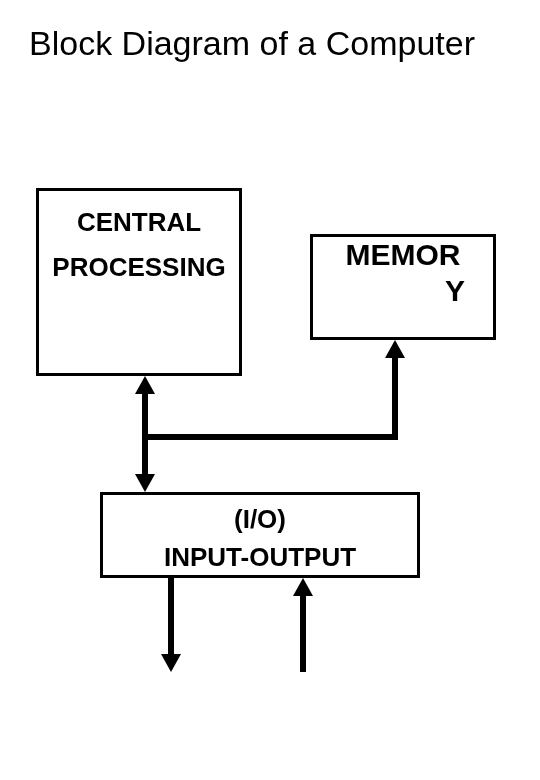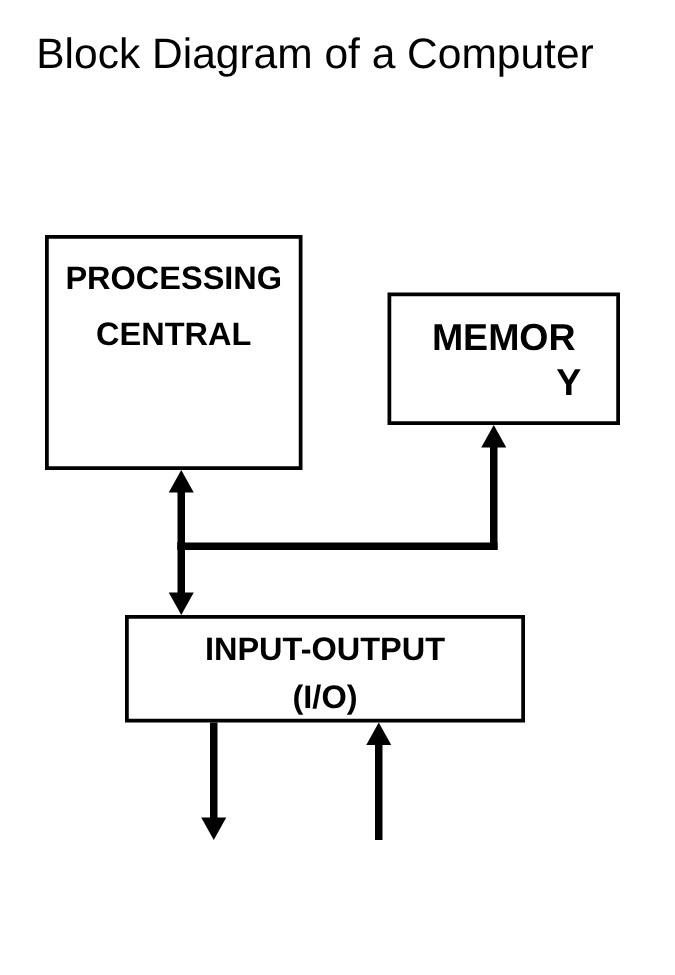--- a/index.html
+++ b/index.html
@@ -39,21 +39,20 @@
       padding-top: 6px;
     }
     .cpu-box div { margin: 6px 0; }
     .memory-box {
       left: 310px;
       top: 234px;
       width: 186px;
       height: 106px;
       font-size: 30px;
       line-height: 1.2;
-      padding-top: 16px;
     }
     .io-box {
       left: 100px;
       top: 492px;
       width: 320px;
       height: 86px;
       font-size: 26px;
       line-height: 1.4;
       padding-top: 4px;
     }
@@ -83,32 +82,32 @@
       border-right: 10px solid transparent;
       border-top: 18px solid #000;
     }
   </style>
 </head>
 <body>
 
 <div class="title">Block Diagram of a Computer</div>
 
 <div class="box cpu-box">
+  <div>CENTRAL</div>
   <div>PROCESSING</div>
-  <div>CENTRAL</div>
 </div>
 
 <div class="box memory-box">
   <div>MEMOR</div>
   <div style="text-align:right;padding-right:28px;">Y</div>
 </div>
 
 <div class="box io-box">
+  <div>(I/O)</div>
   <div>INPUT-OUTPUT</div>
-  <div>(I/O)</div>
 </div>
 
 <div class="vline" style="left:142px; top:392px; height:48px;"></div>
 <div class="arrow-up" style="left:135px; top:376px;"></div>
 
 <div class="hline" style="left:142px; top:434px; width:256px;"></div>
 
 <div class="vline" style="left:392px; top:356px; height:84px;"></div>
 <div class="arrow-up" style="left:385px; top:340px;"></div>
 

